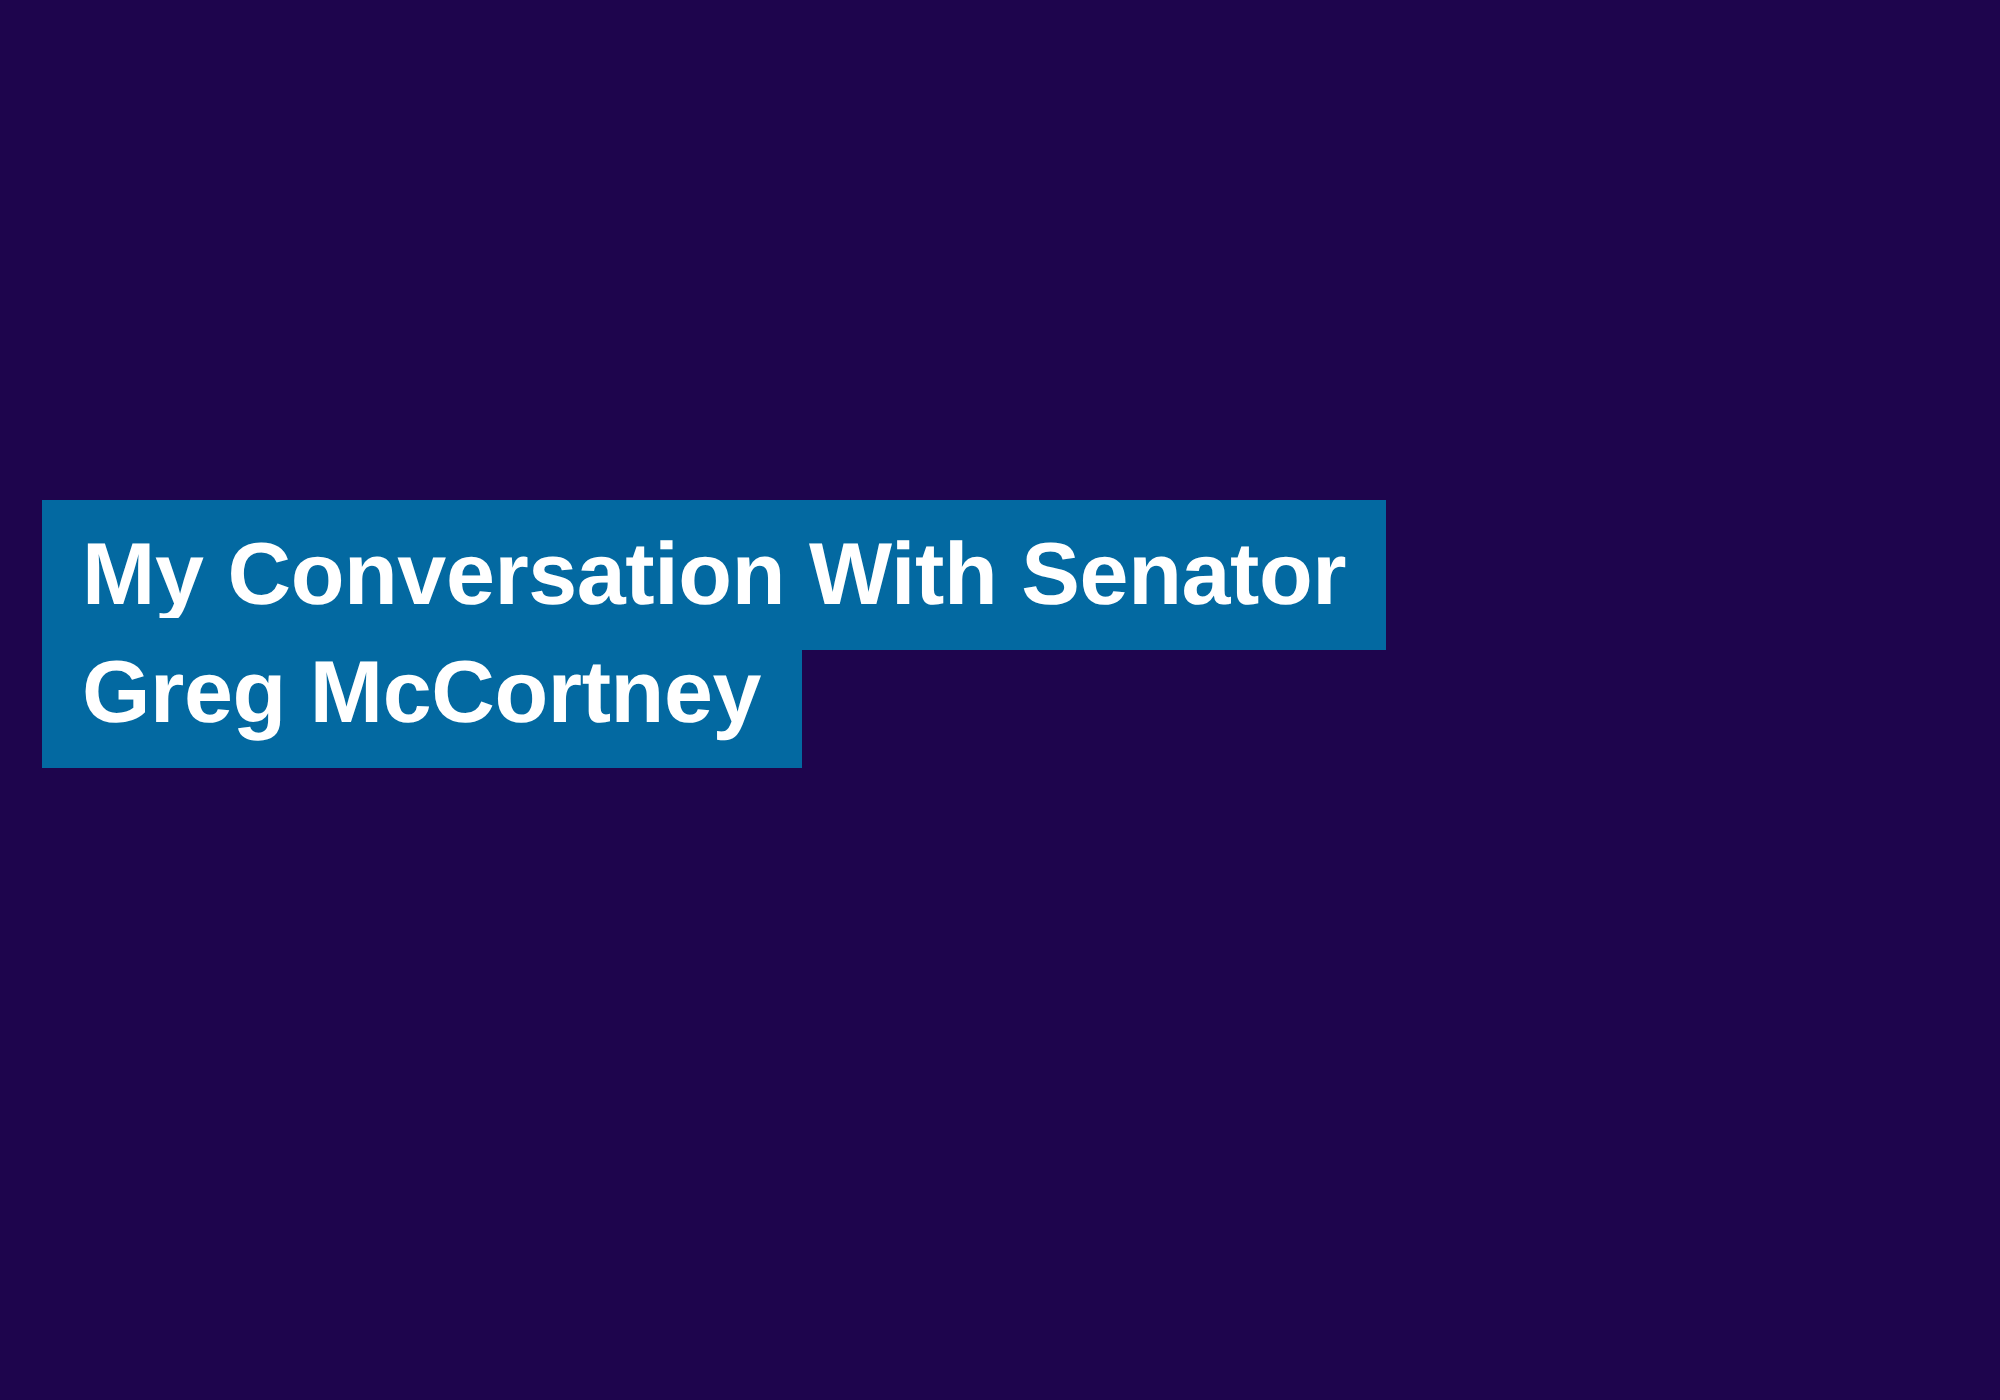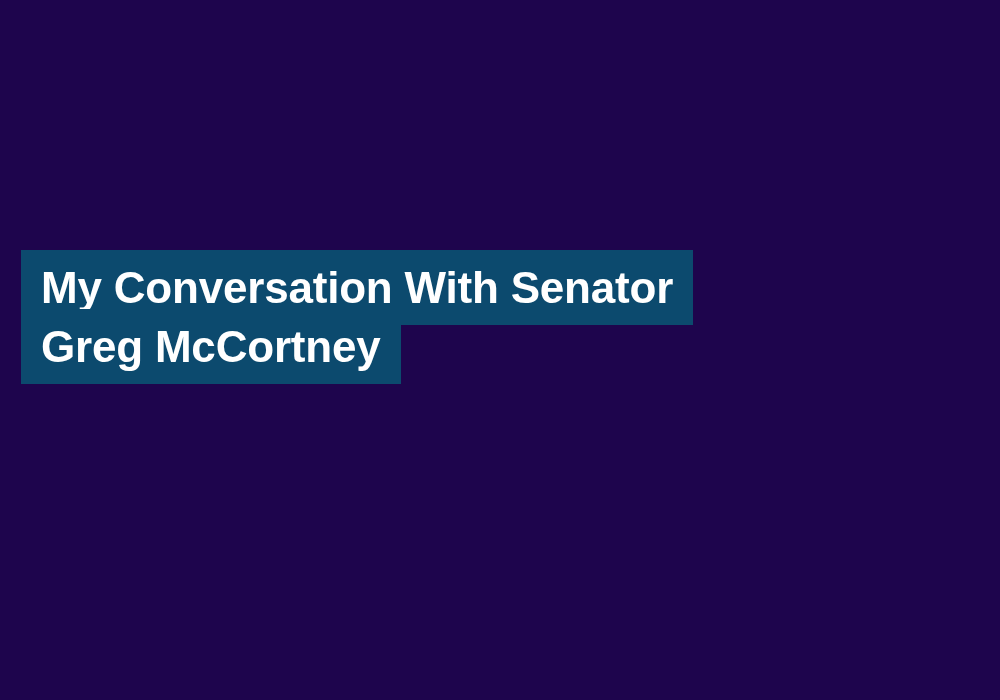--- a/index.html
+++ b/index.html
@@ -56,17 +56,17 @@
     display: inline;
   }
 </style>
 </head>
 <body>
 
 <div id="title-card" style="background: rgb(30, 5, 77); width: 1000px; height: 700px;">
 
   <div id="headline-block">
 
-    <h1 id="headline" style="color: rgb(255, 255, 255); font-size: 44px; font-weight: bold; line-height: 59px;"><span class="hl" style="background-color: #0c4a6e;">My Conversation With Senator Greg McCortney</span></h1>
+    <h1 id="headline" style="color: rgb(255, 255, 255); font-size: 44px; font-weight: bold; line-height: 59px;"><span class="hl" style="background-color: #0369a1;">My Conversation With Senator Greg McCortney</span></h1>
 
   </div>
 
 </div>
 
 </body></html>

